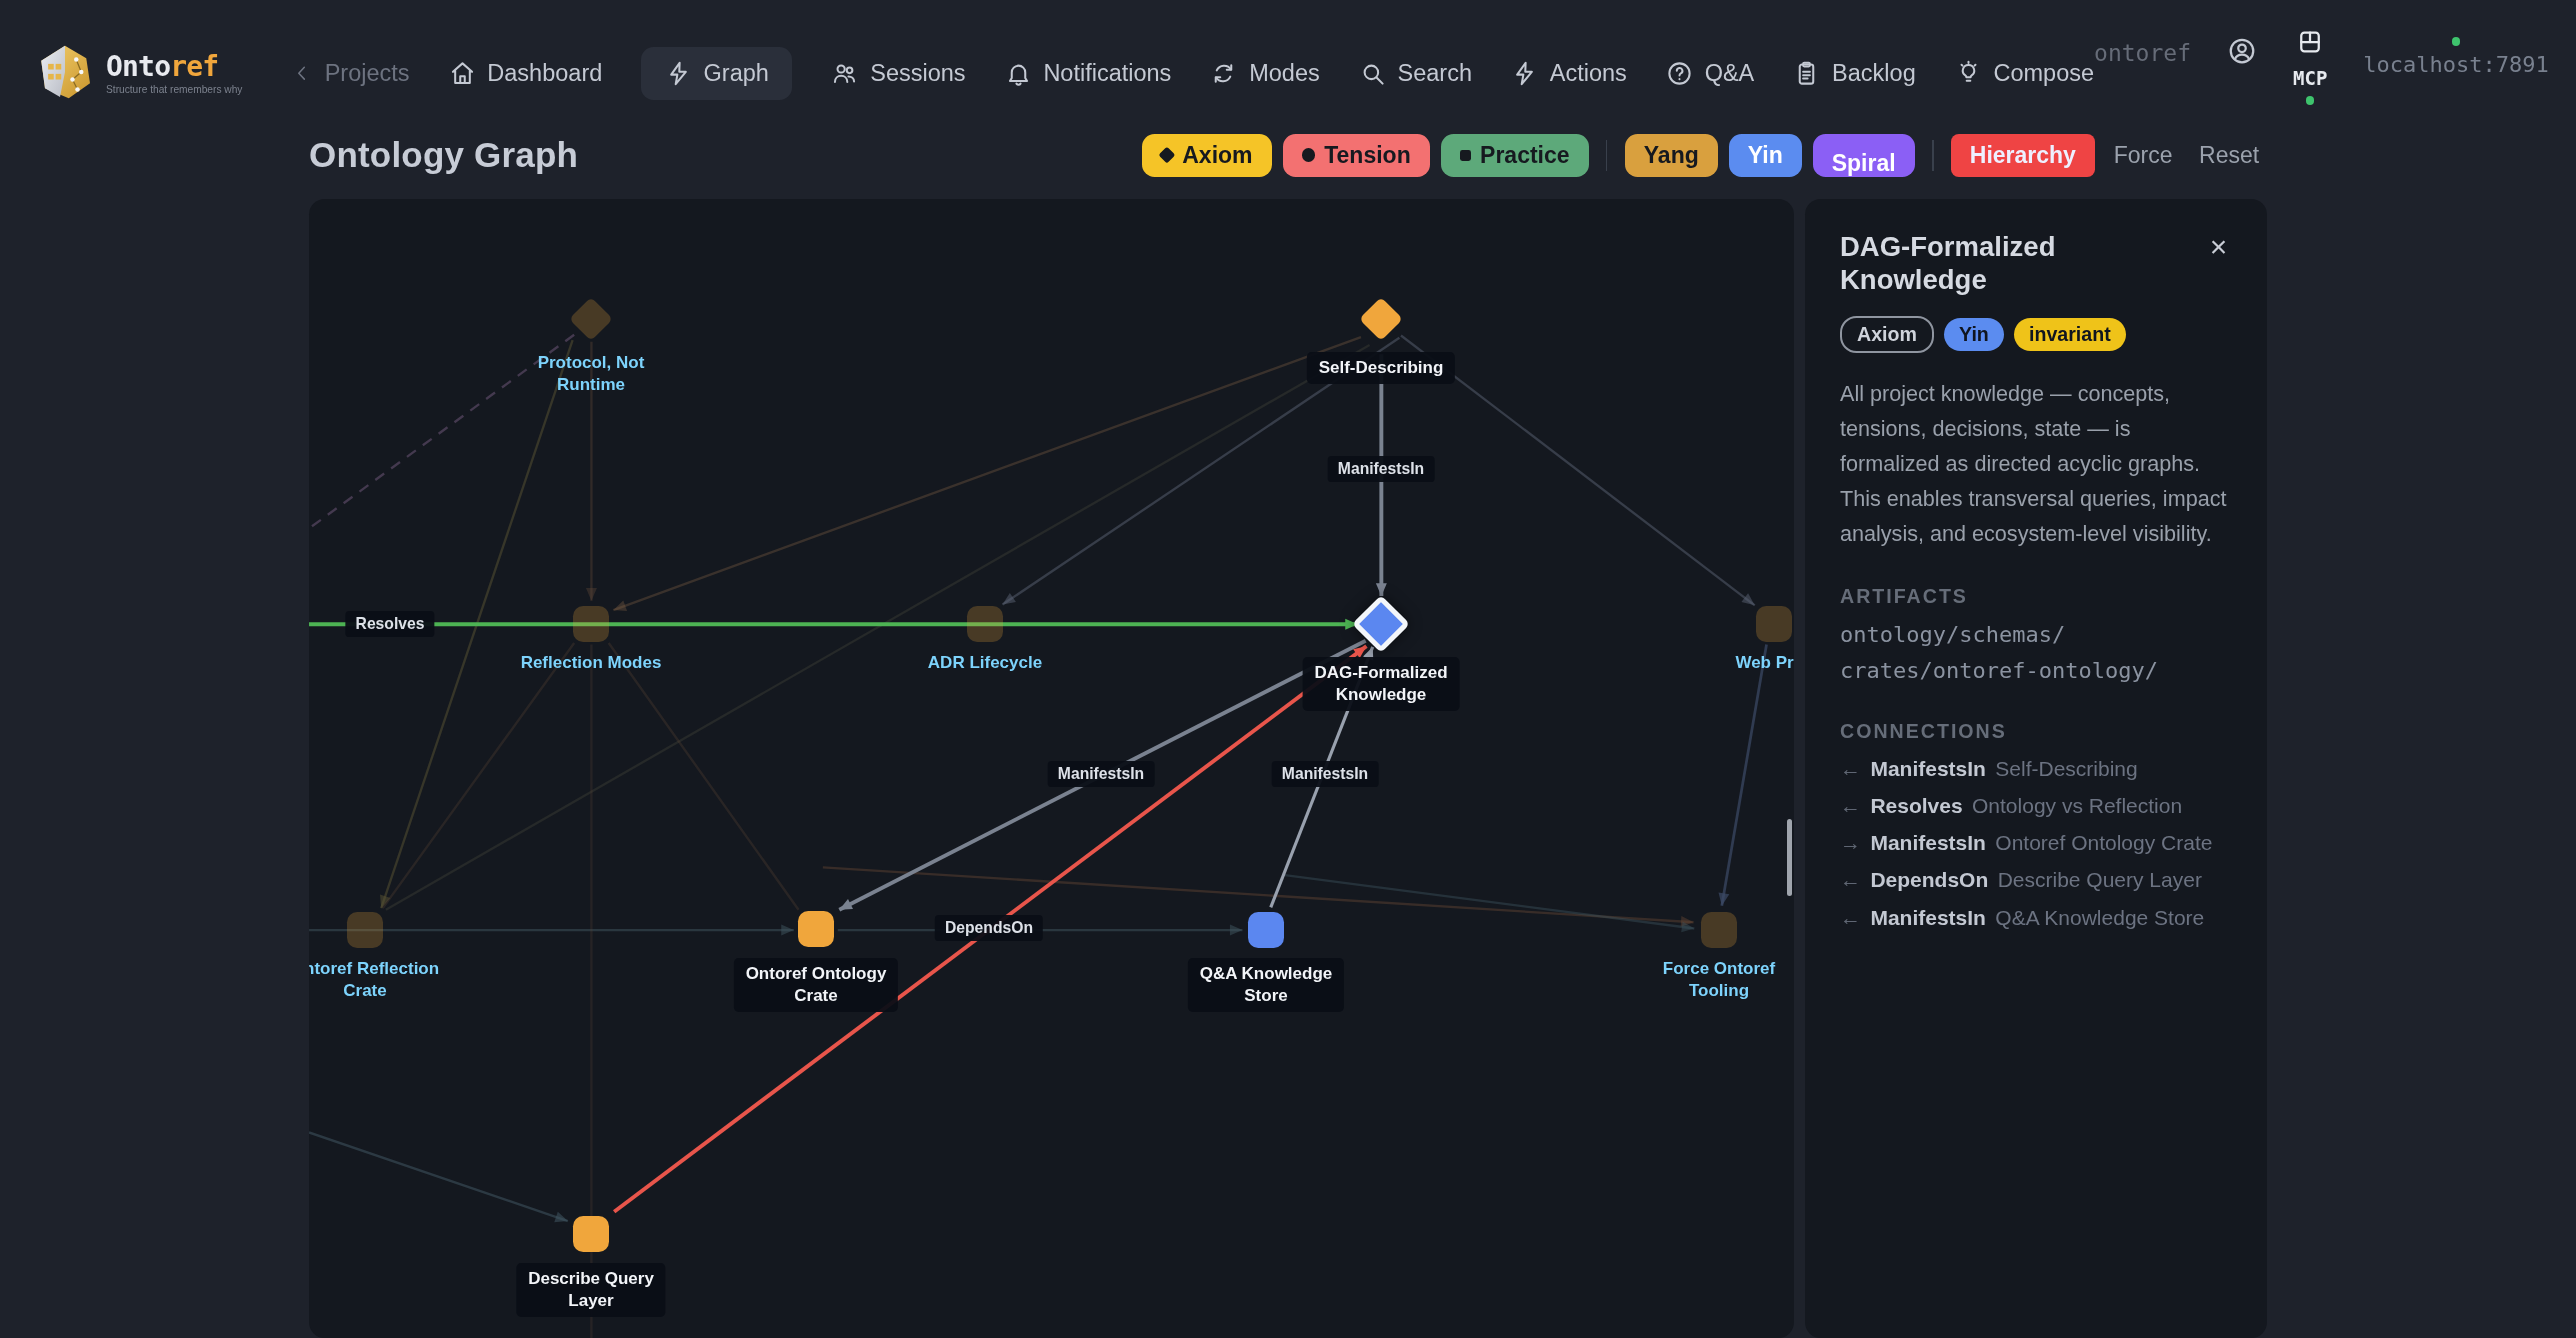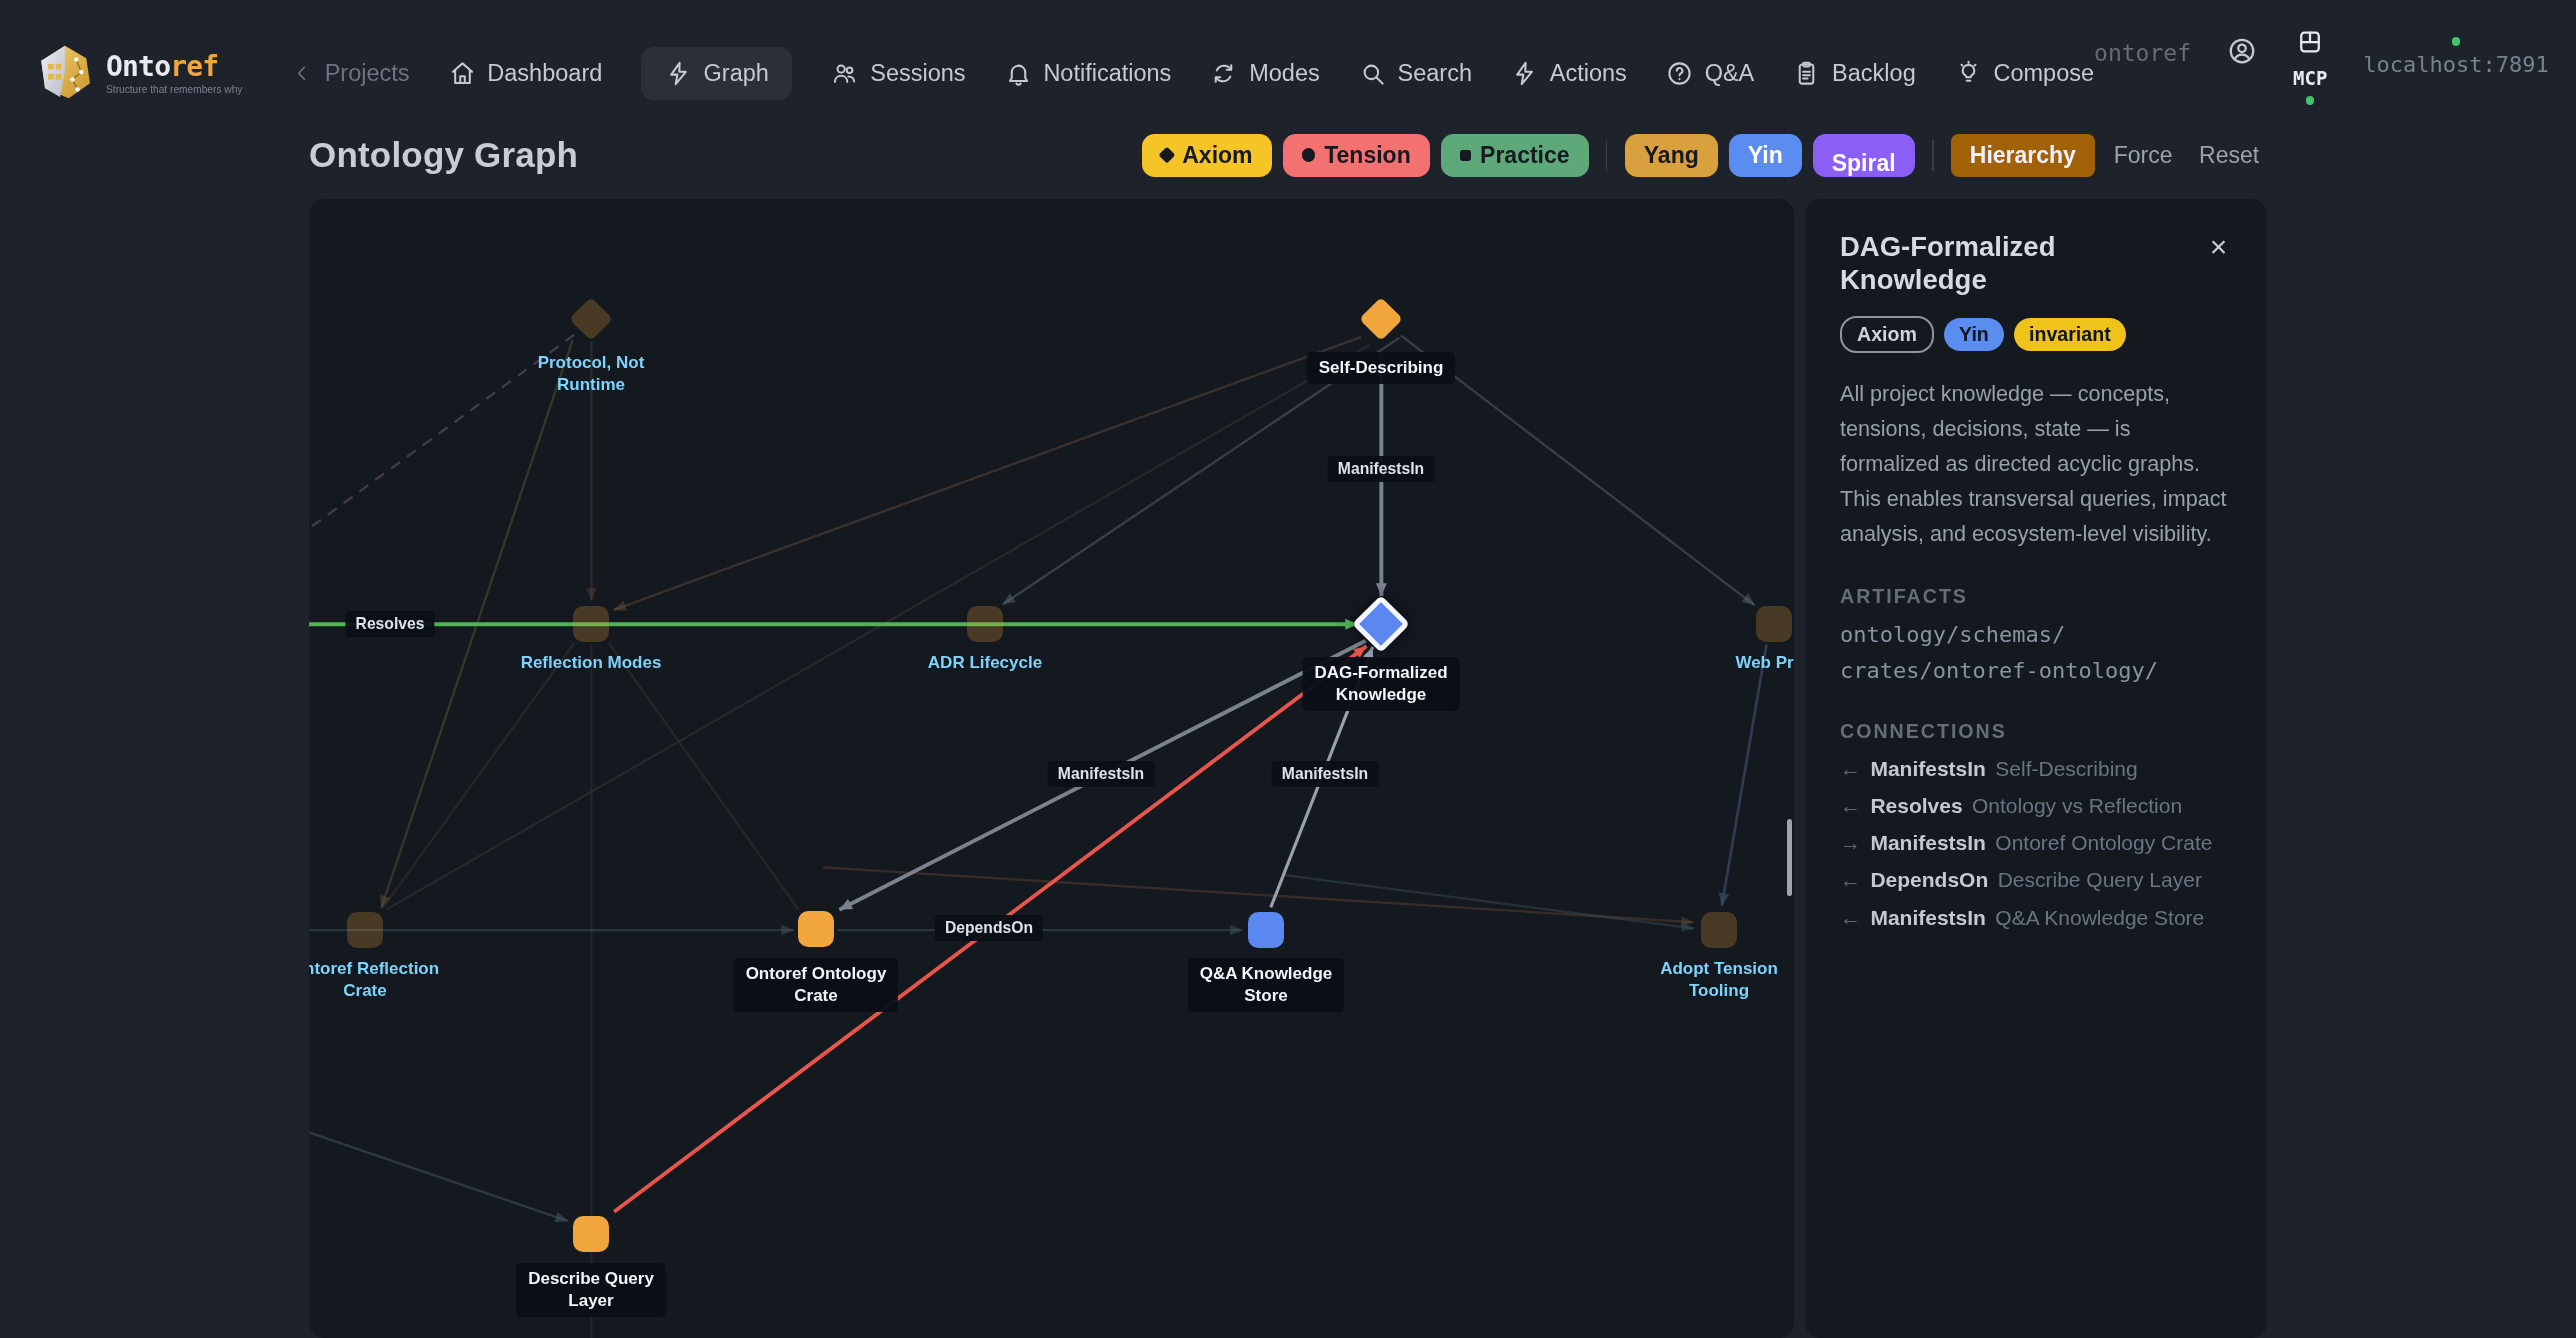--- a/index.html
+++ b/index.html
@@ -37,21 +37,21 @@
   .pill .glyph{display:inline-block;}
   .g-diamond{width:11.8px;height:11.8px;background:#16191f;border-radius:2.4px;transform:rotate(45deg);}
   .g-circle{width:13.3px;height:13.3px;background:#16191f;border-radius:50%;}
   .g-square{width:11px;height:11px;background:#16191f;border-radius:2.4px;}
   .pill-axiom{background:#f5c427;color:#16191f;}
   .pill-tension{background:#f37171;color:#16191f;}
   .pill-practice{background:#5da97a;color:#16191f;}
   .pill-yang{background:#d9a03e;color:#16191f;}
   .pill-yin{background:#5b8cf0;color:#ffffff;}
   .pill-spiral{background:#8b5ff5;color:#ffffff;align-items:flex-end;}
-  .pill-hierarchy{background:#a16207;color:#eef0ff;border-radius:7.8px;}
+  .pill-hierarchy{background:#ef4444;color:#eef0ff;border-radius:7.8px;}
   .textbtn{color:#9ba2ad;font-size:23px;font-weight:500;padding:0 7.8px;cursor:pointer;}
   .vdiv{width:1.6px;height:31px;background:#39404c;margin:0 6.3px;}
   
   .graph-panel{position:absolute;left:309px;top:199px;width:1485px;height:1139px;background:#14181f;
     border-radius:15.7px;overflow:hidden;}
   .graph-panel svg{position:absolute;left:0;top:0;}
   .gnode{position:absolute;}
   .gnode.square{width:36px;height:36px;border-radius:10.2px;transform:translate(-50%,-50%);}
   .gnode.diamond{width:31px;height:31px;border-radius:5.5px;transform:translate(-50%,-50%) rotate(45deg);}
   .gnode.selected{border:5.5px solid #f3f6fa;box-shadow:0 0 14px rgba(0,0,0,.5);}
@@ -375,21 +375,21 @@
         <div>Ontoref Ontology</div>
         <div>Crate</div>
       </div>
       <div class="gnode square" style="left: 957px; top: 731px; background: rgb(91, 135, 240);"></div>
       <div class="gnode-label lit" style="left: 957px; top: 759px;">
         <div>Q&amp;A Knowledge</div>
         <div>Store</div>
       </div>
       <div class="gnode square dim" style="left: 1410px; top: 731px; background: rgb(240, 166, 60);"></div>
       <div class="gnode-label dim" style="left: 1410px; top: 759px;">
-        <div>Adopt Tension</div>
+        <div>Force Ontoref</div>
         <div>Tooling</div>
       </div>
       <div class="gnode square" style="left: 282px; top: 1035px; background: rgb(240, 166, 60);"></div>
       <div class="gnode-label lit" style="left: 282px; top: 1064px;">
         <div>Describe Query</div>
         <div>Layer</div>
       </div>
       <div class="edge-label" style="left: 81px; top: 425px;">Resolves</div>
       <div class="edge-label" style="left: 1072px; top: 270px;">ManifestsIn</div>
       <div class="edge-label" style="left: 792px; top: 575px;">ManifestsIn</div>

